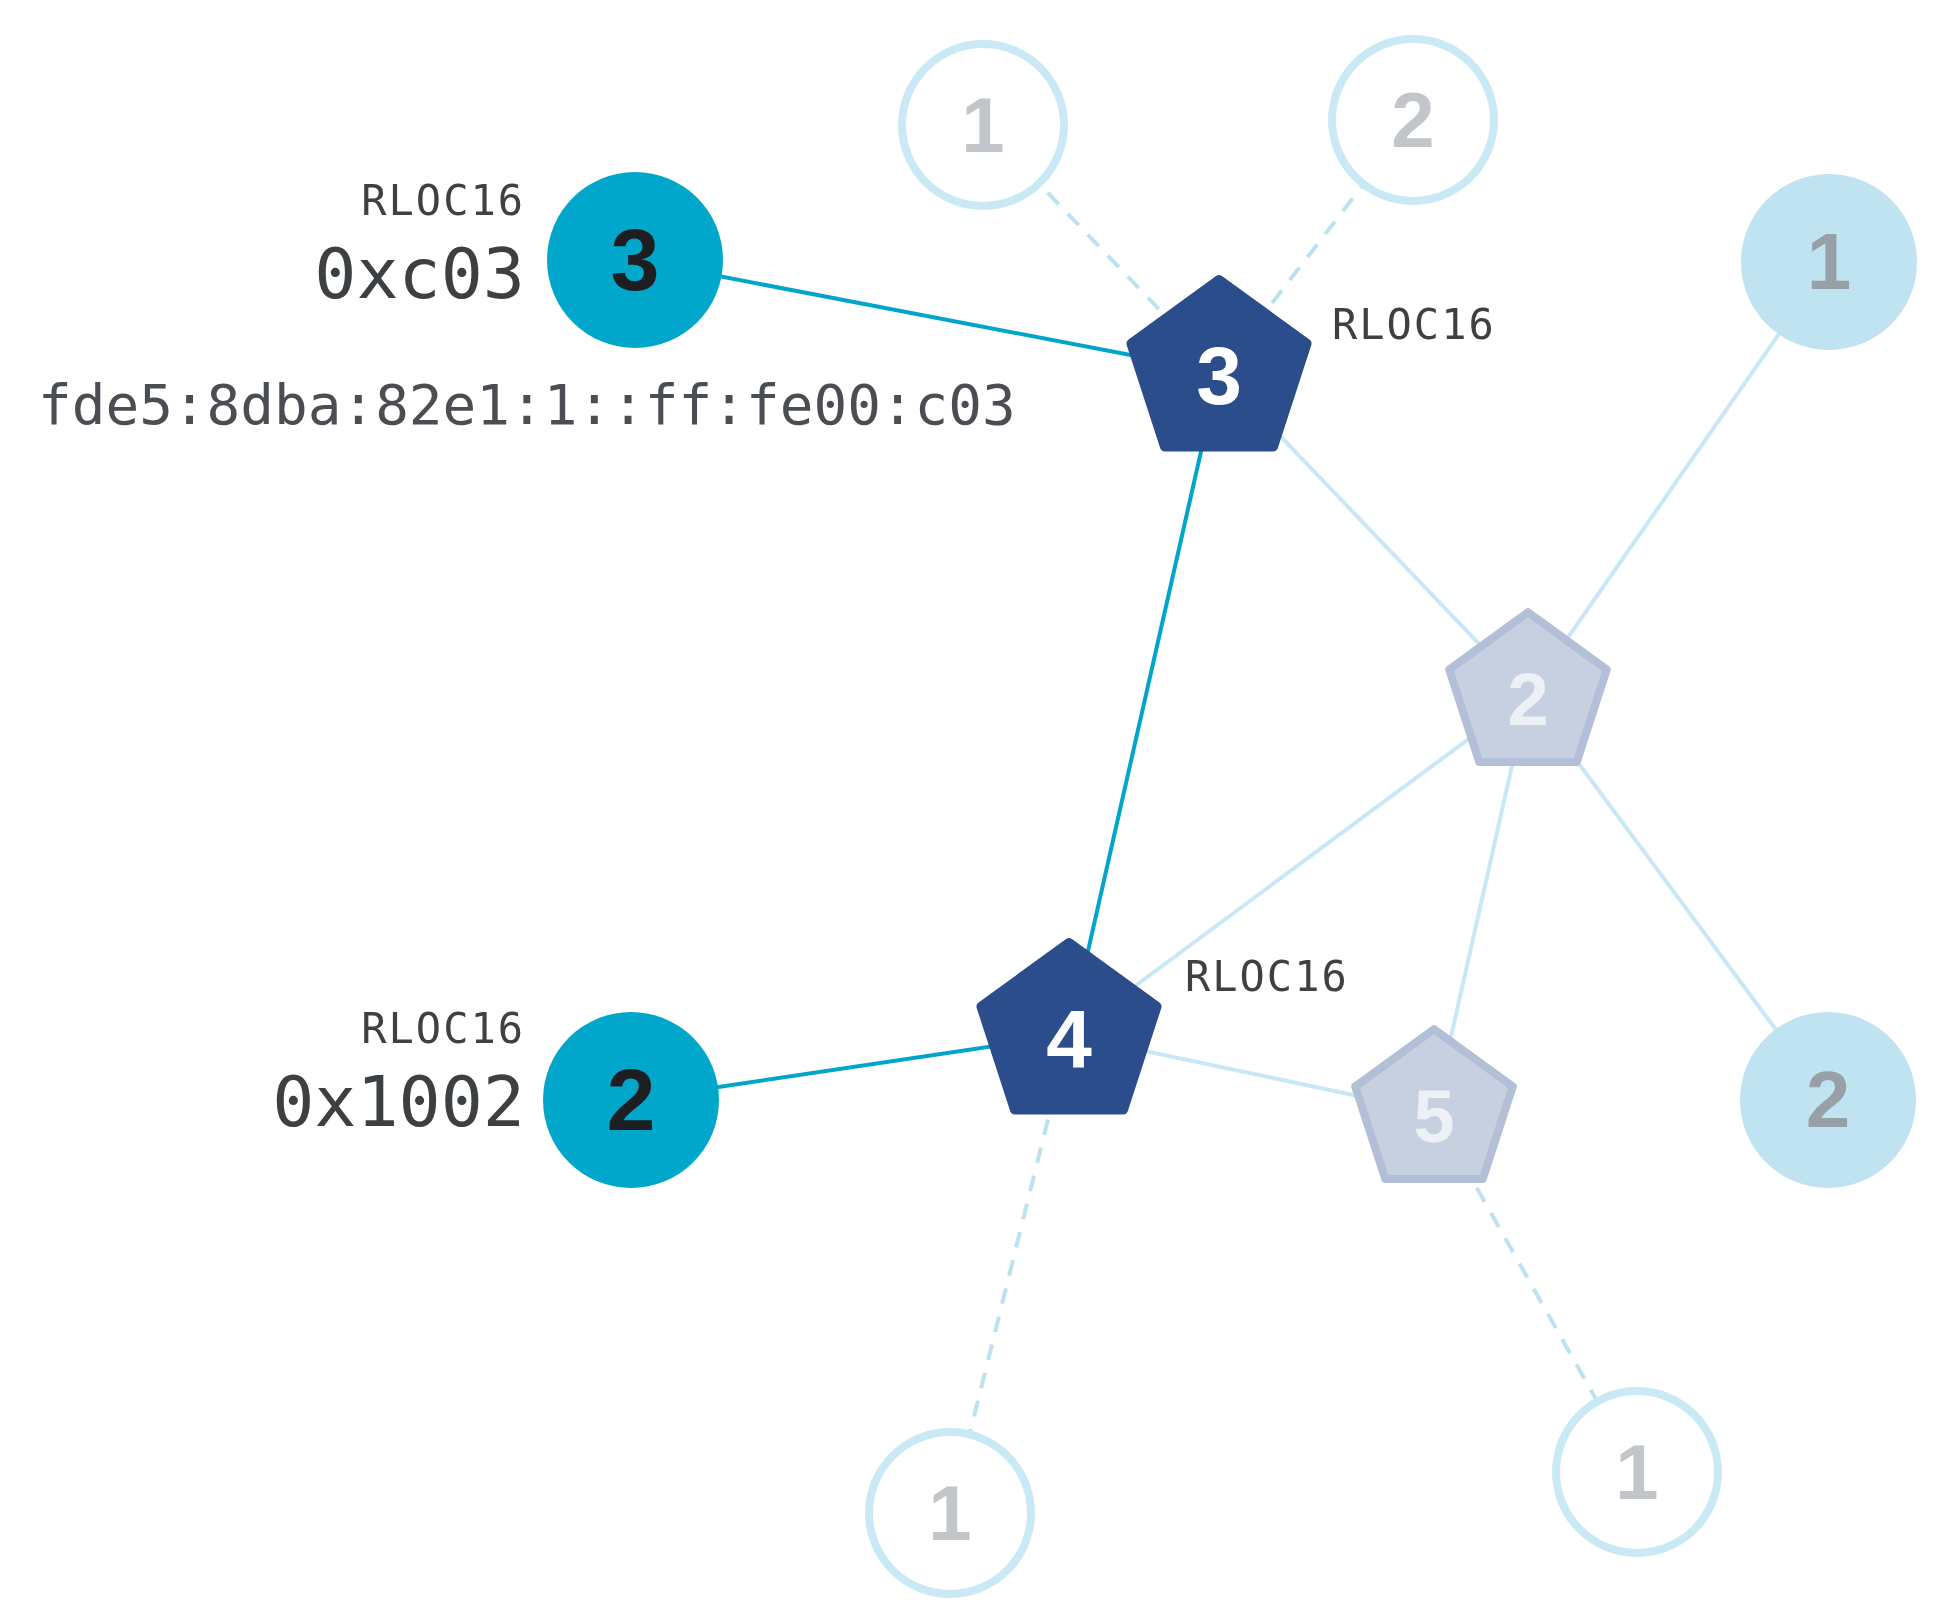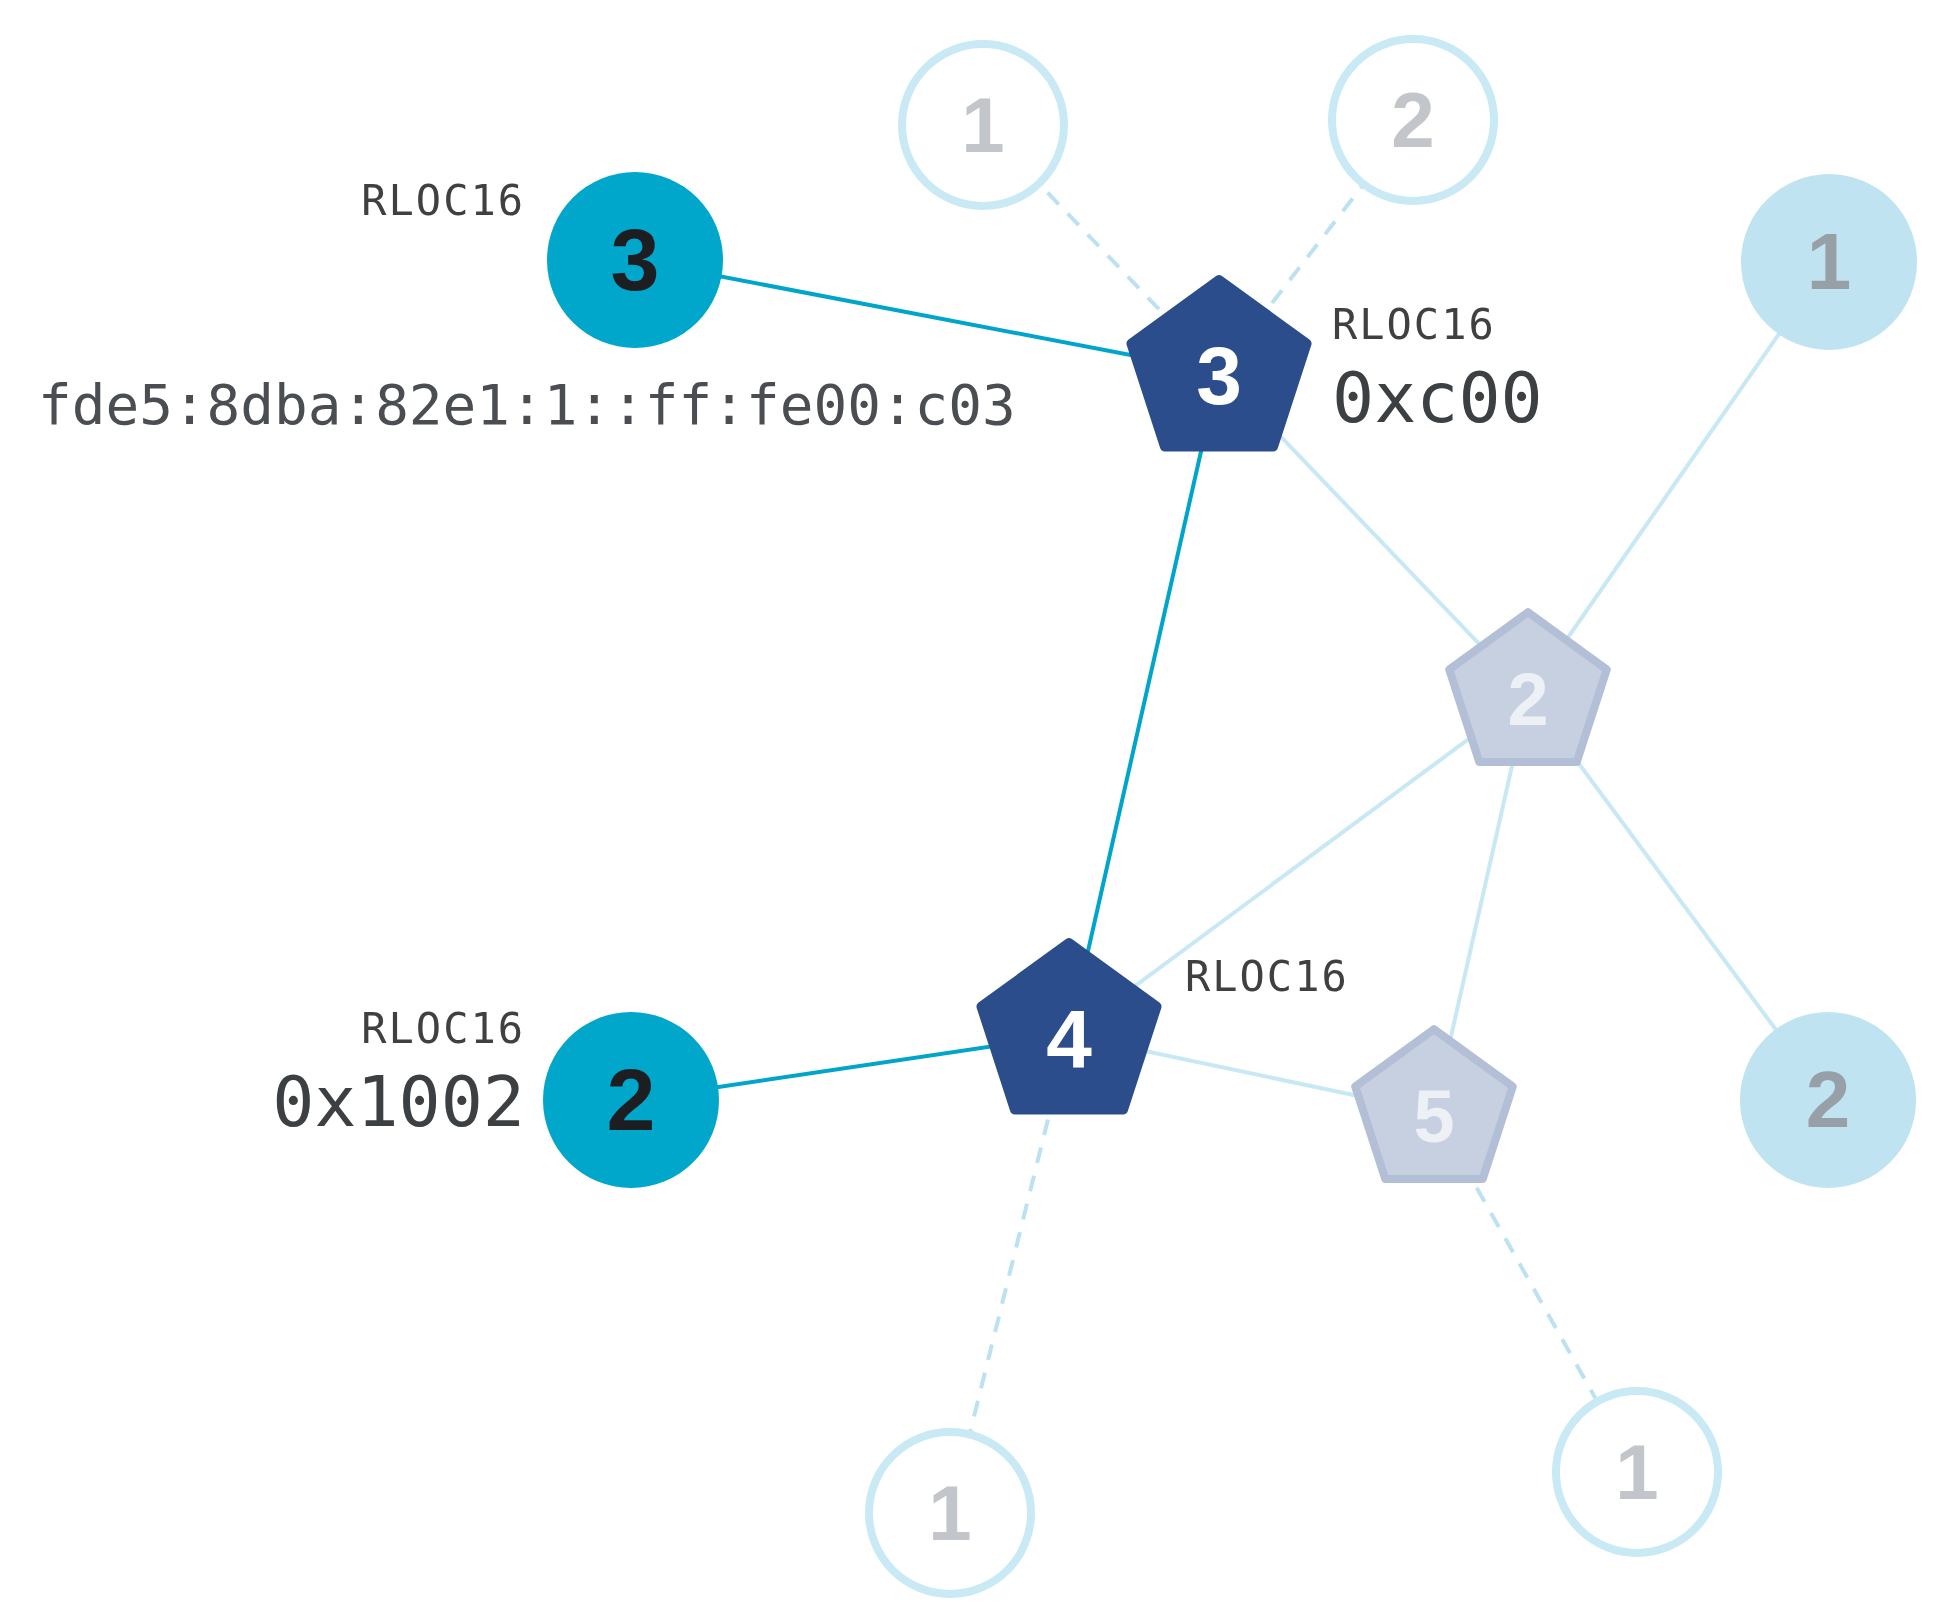--- a/index.html
+++ b/index.html
@@ -134,26 +134,26 @@
   <div class="node circle outline-child" style="left:865px; top:1428px;">
     <span class="num">1</span>
   </div>
 
   <div class="node circle outline-child" style="left:1552px; top:1387px;">
     <span class="num">1</span>
   </div>
 
   <div class="label-group right" style="right:1419px; top:176px;">
     <div class="caption">RLOC16</div>
+    <div class="value">0xc03</div>
   </div>
   <div class="ipv6" style="left:38px; top:372px;text-align:right;">fde5:8dba:82e1:1::ff:fe00:c03</div>
 
   <div class="label-group" style="left:1332px; top:300px;">
     <div class="caption">RLOC16</div>
-    <div class="value">0xc00</div>
   </div>
 
   <div class="label-group" style="left:1185px; top:952px;">
     <div class="caption">RLOC16</div>
   </div>
 
   <div class="label-group right" style="right:1419px; top:1004px;">
     <div class="caption">RLOC16</div>
     <div class="value">0x1002</div>
   </div>

